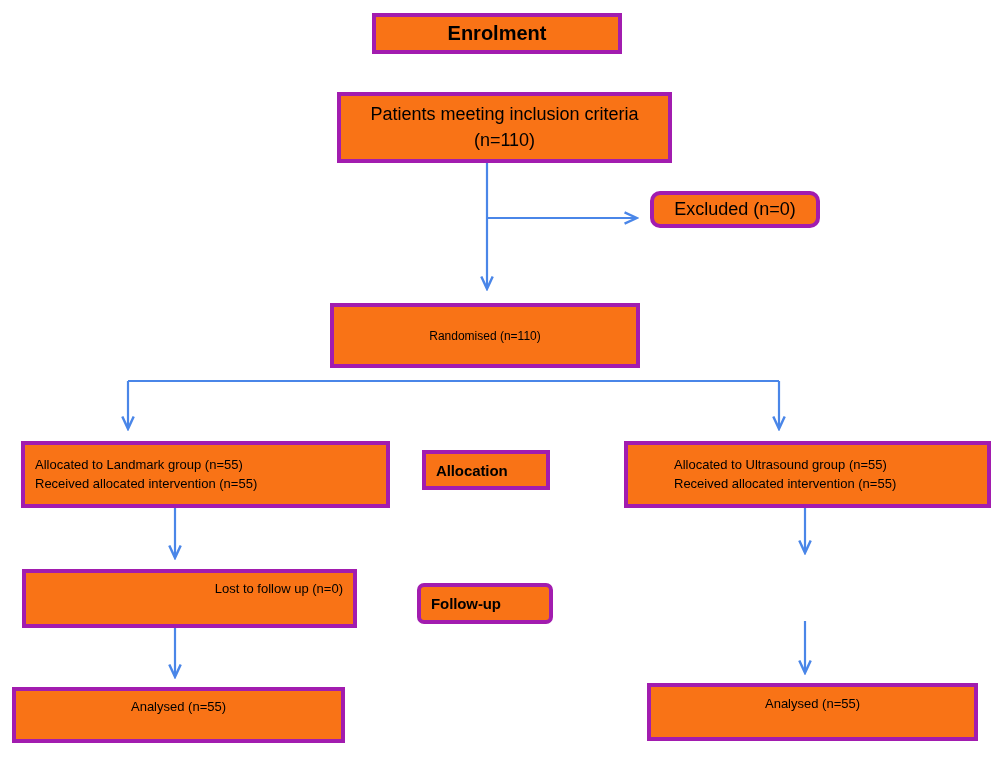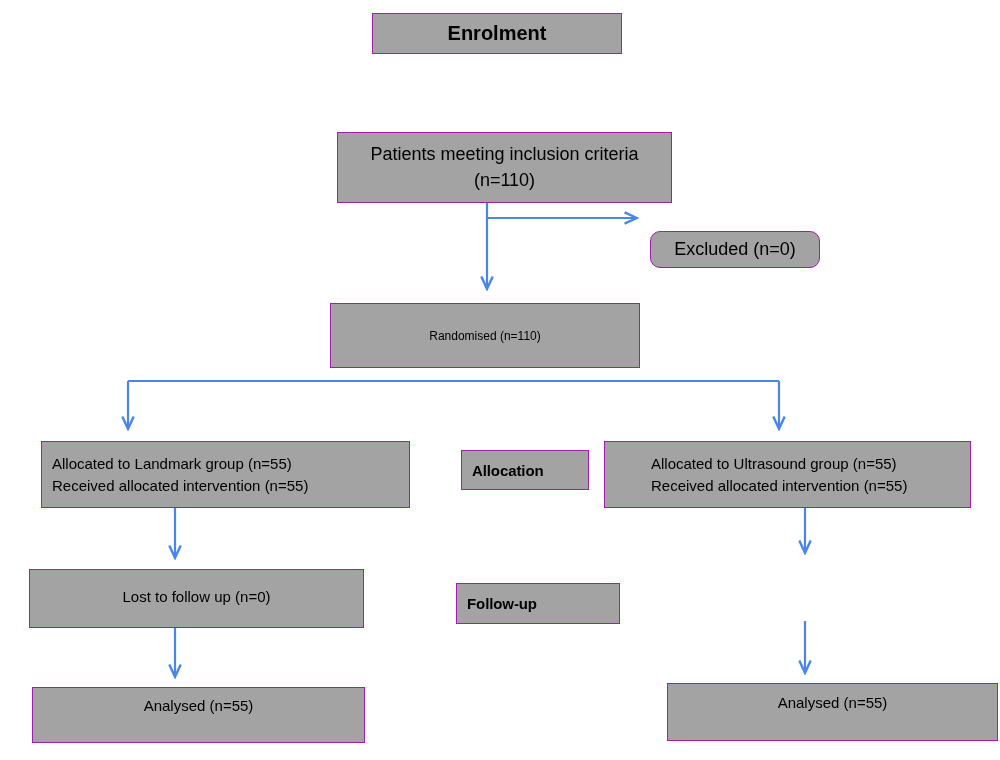--- a/index.html
+++ b/index.html
@@ -24,53 +24,50 @@
     position: absolute;
     left: 0;
     top: 0;
     width: 1000px;
     height: 760px;
     z-index: 1;
   }
   .node {
     position: absolute;
     box-sizing: border-box;
-    border: 1px solid #a21caf;
-    background: #a3a3a3;
+    border: 4px solid #a21caf;
+    background: #f97316;
     z-index: 2;
     display: flex;
     flex-direction: column;
     justify-content: center;
     padding: 4px 10px;
   }
   .node .line {
     display: block;
     white-space: nowrap;
   }
   .center { align-items: center; text-align: center; }
   .left   { align-items: flex-start; text-align: left; }
   .stage-label {
     font-weight: bold;
     font-size: 15px;
     letter-spacing: -0.1px;
-    margin-left: 39px;
   }
   .title-box {
     font-weight: bold;
     font-size: 20px;
   }
   .body-text {
-    font-size: 15px;
+    font-size: 13px;
     line-height: 1.45;
-    margin-left: 20px;
   }
   .big-text {
     font-size: 18px;
     line-height: 1.4;
-    margin-top: 40px;
   }
 </style>
 </head>
 <body>
 
 <div id="diagram">
 
   <svg id="connectors" viewBox="0 0 1000 760" width="1000" height="760" xmlns="http://www.w3.org/2000/svg">
     <defs>
       <marker id="arrowhead" markerWidth="7" markerHeight="7" refX="5.6" refY="3" orient="auto" markerUnits="strokeWidth">
@@ -128,30 +125,30 @@
 
   <div class="node left body-text" style="left:21px; top:441px; width:369px; height:67px;">
     <span class="line">Allocated to Landmark group (n=55)</span>
     <span class="line">Received allocated intervention (n=55)</span>
   </div>
 
   <div class="node left stage-label" style="left:422px; top:450px; width:128px; height:40px;">
     <span class="line">Allocation</span>
   </div>
 
-  <div class="node left body-text" style="left:584px; top:441px; width:367px; height:67px;padding-left:46px;">
+  <div class="node left body-text" style="left:624px; top:441px; width:367px; height:67px;padding-left:46px;">
     <span class="line">Allocated to Ultrasound group (n=55)</span>
     <span class="line">Received allocated intervention (n=55)</span>
   </div>
 
-  <div class="node center body-text" style="left:9px; top:569px; width:335px; height:59px; justify-content:flex-start; padding-top:16px;">
+  <div class="node center body-text" style="left:22px; top:569px; width:335px; height:59px; justify-content:flex-start; padding-top:7px;align-items:flex-end;">
     <span class="line">Lost to follow up (n=0)</span>
   </div>
 
-  <div class="node left stage-label" style="left:417px; top:583px; width:164px; height:41px;">
+  <div class="node left stage-label" style="left:417px; top:583px; width:136px; height:41px;border-radius:7px;">
     <span class="line">Follow-up</span>
   </div>
 
 
   <div class="node center body-text" style="left:12px; top:687px; width:333px; height:56px; justify-content:flex-start; padding-top:7px;">
     <span class="line">Analysed (n=55)</span>
   </div>
 
 
   <div class="node center body-text" style="left:647px; top:683px; width:331px; height:58px; justify-content:flex-start; padding-top:8px;">

